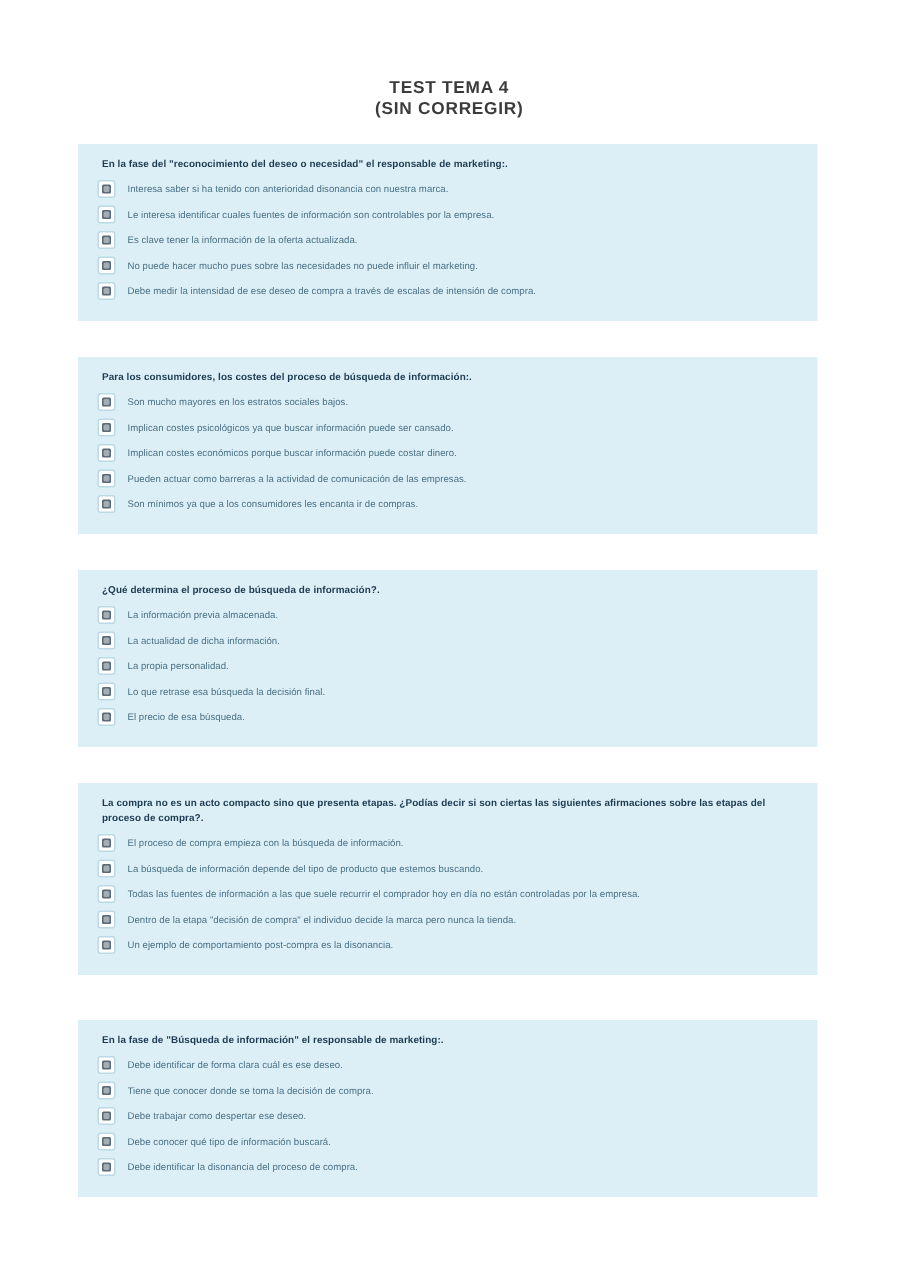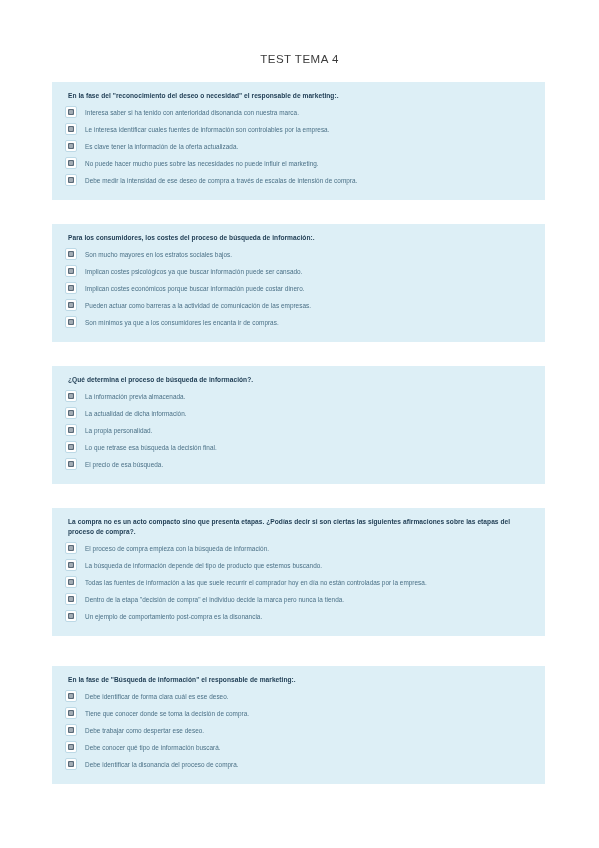--- a/index.html
+++ b/index.html
@@ -23,21 +23,21 @@
     position: relative;
     box-sizing: border-box;
   }
 
   .doc-title {
     text-align: center;
     margin-top: 52px;
     margin-bottom: 3px;
     color: #3b3b3b;
     font-size: 11.5px;
-    font-weight: 400;
+    font-weight: 700;
     letter-spacing: 0.5px;
     line-height: 14px;
     font-family: "Liberation Sans", "DejaVu Sans", sans-serif;
   }
   .doc-title .tline {
     display: block;
   }
 
   .questions {
     margin-top: 16px;
@@ -120,20 +120,21 @@
     overflow: hidden;
   }
 </style>
 </head>
 <body>
 
 <div class="page">
 
   <div class="doc-title">
     <span class="tline">TEST TEMA 4</span>
+    <span class="tline">(SIN CORREGIR)</span>
   </div>
 
   <div class="questions">
 
     <section class="qblock">
       <div class="q-heading">En la fase del "reconocimiento del deseo o necesidad" el responsable de marketing:.</div>
       <ul class="options">
         <li class="option-row">
           <span class="opt-marker">
               <span class="glyph"></span>

